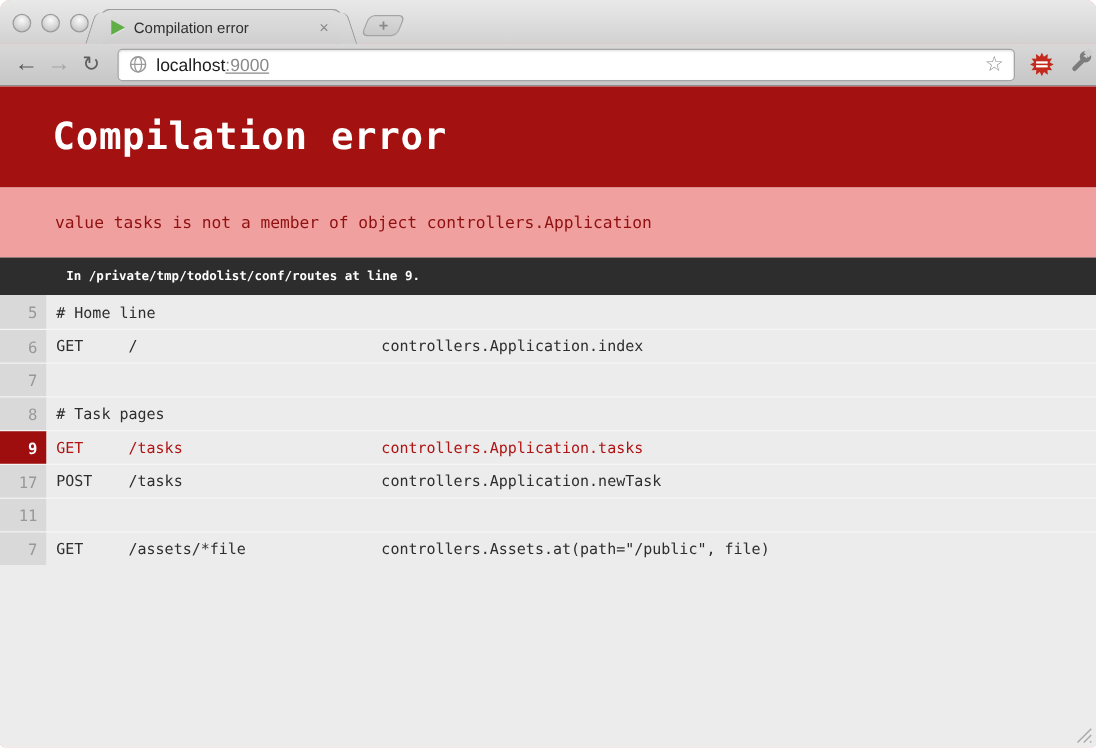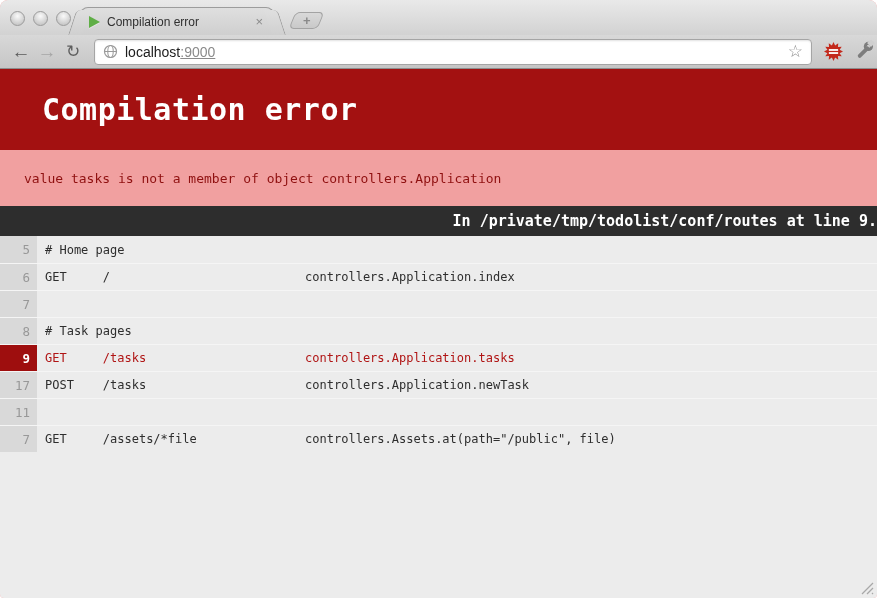--- a/index.html
+++ b/index.html
@@ -86,25 +86,25 @@
     background:#ececec; overflow:hidden;
     font-family:"DejaVu Sans Mono", "Liberation Mono", monospace;
   }
   .err-header {
     height:81px; background:#a31111; color:#ffffff;
     display:flex; align-items:center; padding-left:42px;
   }
   .err-header h1 { font-size:30px; font-weight:bold; font-family:inherit; letter-spacing:0.5px; }
   .err-detail {
     height:56px; background:#f1a0a0; color:#8f1010;
-    display:flex; align-items:center; padding-left:24px; font-size:13px;
+    display:flex; align-items:center; padding-left:44px; font-size:13px;
   }
   .err-location {
     height:30px; background:#2d2d2d; color:#ffffff; font-weight:bold;
-    display:flex; align-items:center; padding-left:68px; font-size:15px;justify-content:flex-end;
+    display:flex; align-items:center; padding-left:53px; font-size:10px;
   }
 
   .code-listing { background:#ececec; }
   .code-row { display:flex; height:27px; align-items:stretch; }
   .code-row + .code-row { border-top:1px solid #f5f5f5; height:27px; }
   .gutter {
     width:37px; background:#d9d9d9; color:#989898;
     font-size:12.5px; text-align:right; padding-right:7px;
     display:flex; align-items:center; justify-content:flex-end;
   }
@@ -177,21 +177,21 @@
     </div>
     <div class="err-detail">
       <span>value tasks is not a member of object controllers.Application</span>
     </div>
     <div class="err-location">
       <span>In /private/tmp/todolist/conf/routes at line 9.</span>
     </div>
     <div class="code-listing">
         <div class="code-row">
           <div class="gutter">5</div>
-          <div class="code-text"># Home page</div>
+          <div class="code-text"># Home line</div>
         </div>
         <div class="code-row">
           <div class="gutter">6</div>
           <div class="code-text">GET     /                           controllers.Application.index</div>
         </div>
         <div class="code-row">
           <div class="gutter">7</div>
           <div class="code-text"></div>
         </div>
         <div class="code-row">

